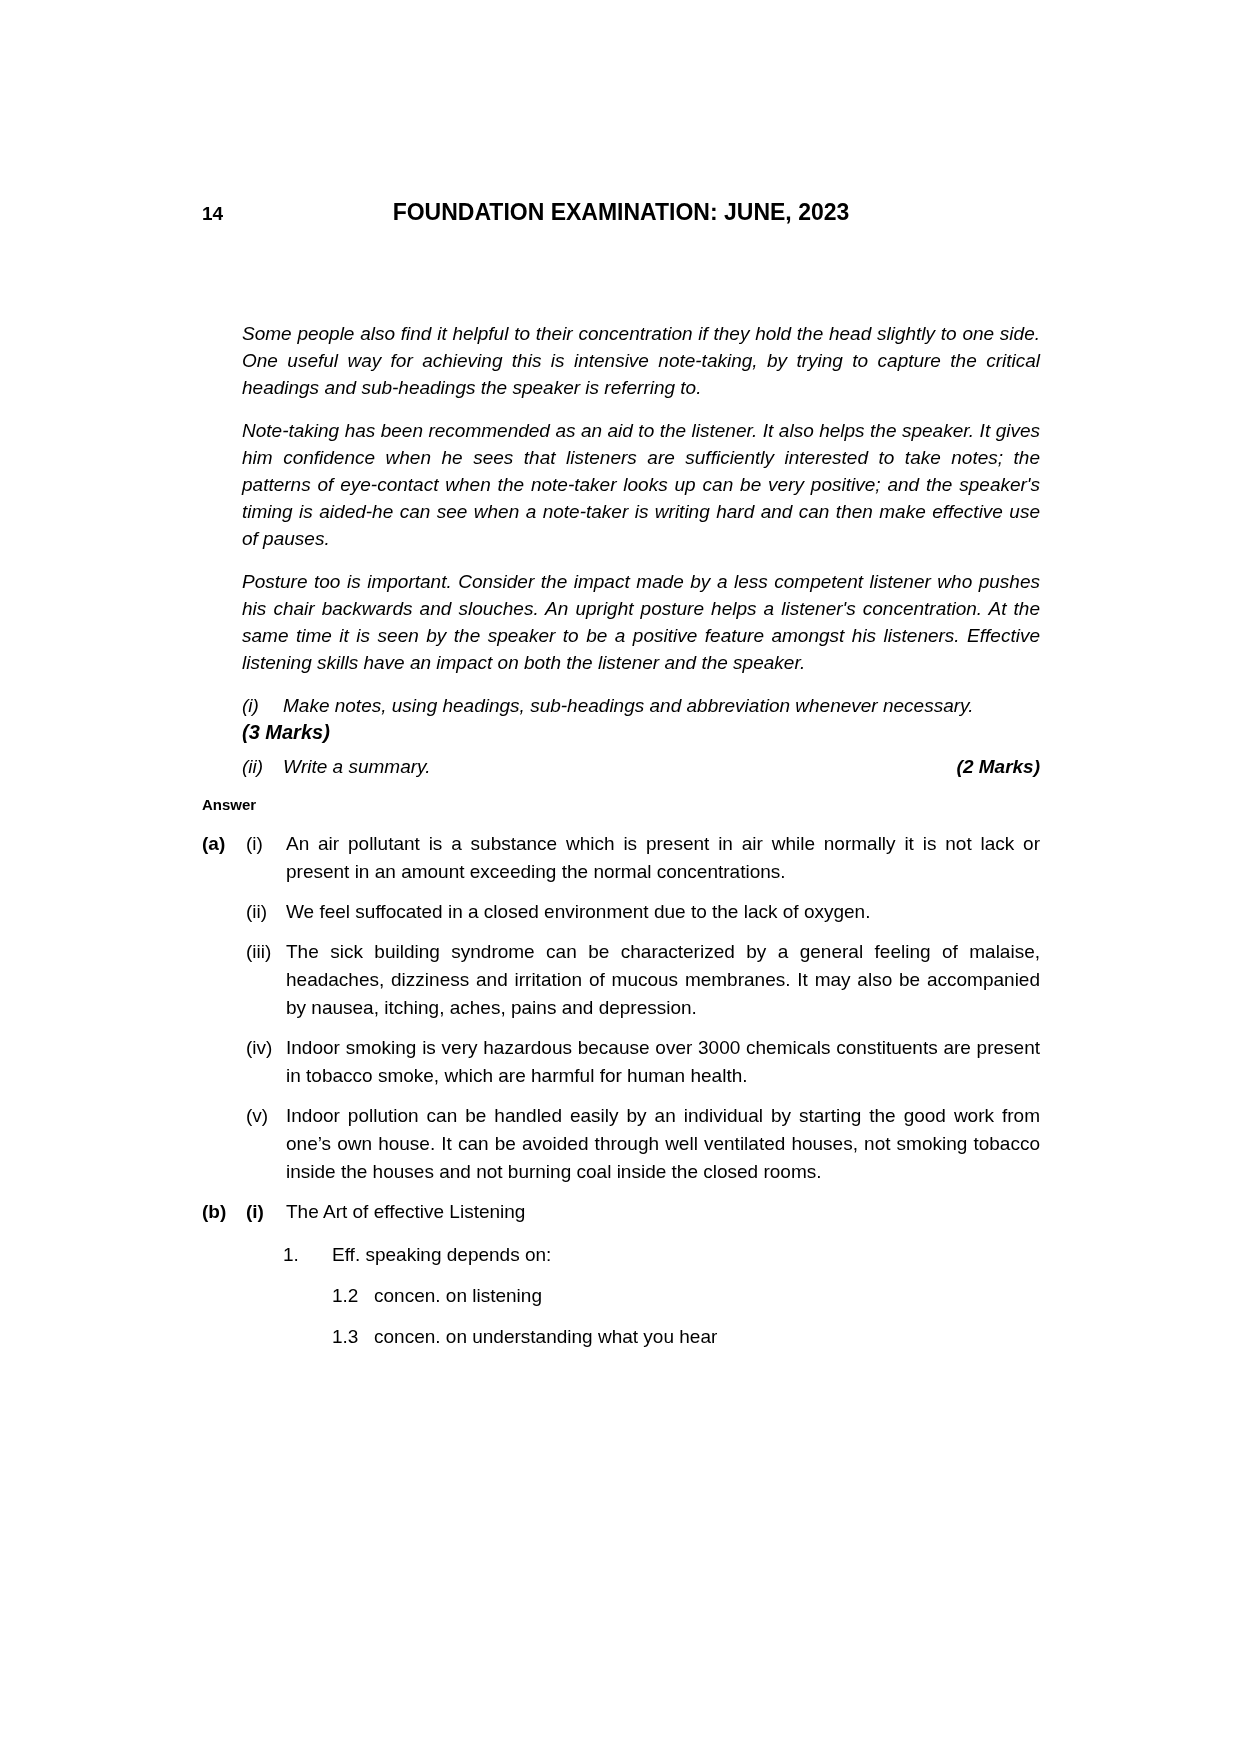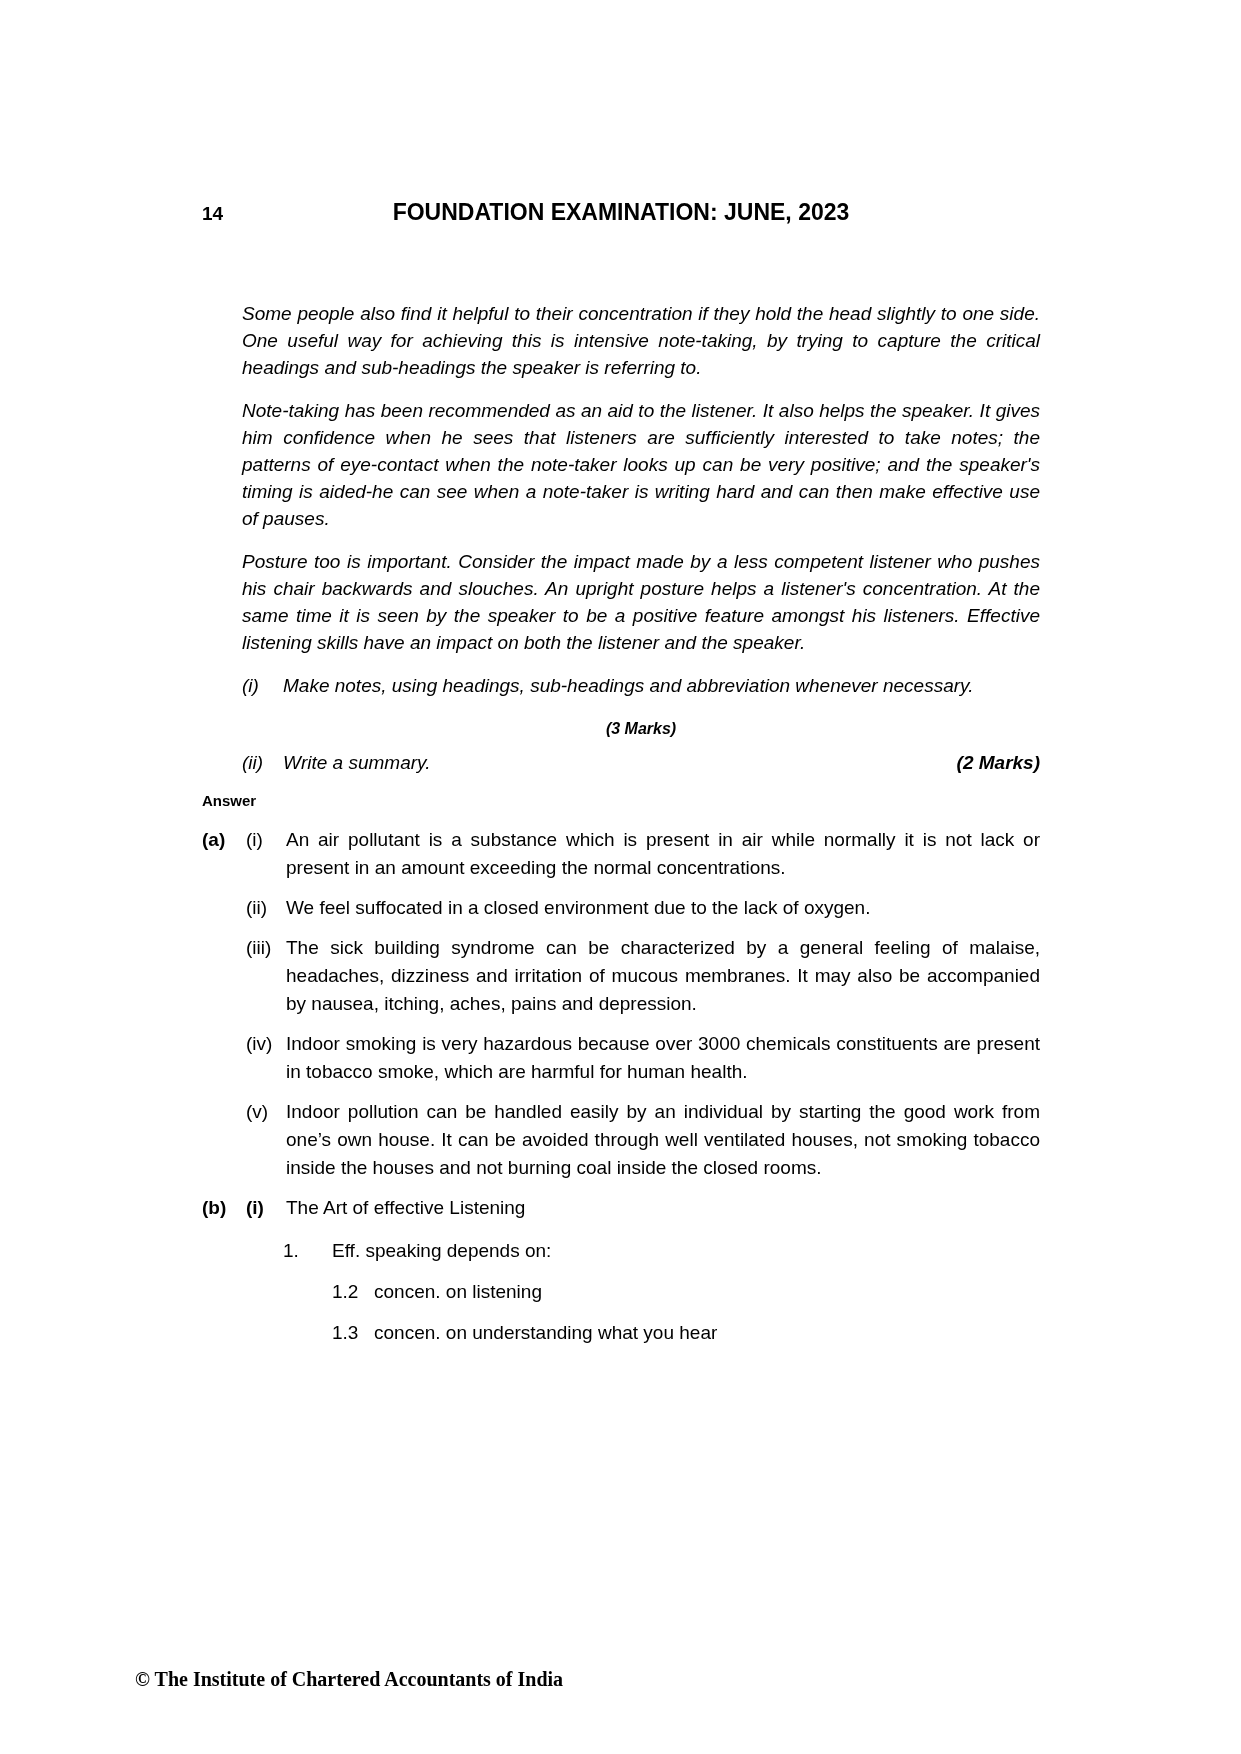--- a/index.html
+++ b/index.html
@@ -19,21 +19,21 @@
   .content {
     position: absolute;
     left: 202px;
     top: 199px;
     width: 838px;
   }
   
   .header-row {
     display: flex;
     align-items: baseline;
-    margin-bottom: 74px;
+    margin-bottom: 94px;
   }
   .page-number {
     font-weight: bold;
     font-size: 19px;
     width: 40px;
     flex: 0 0 auto;
   }
   .header-title {
     flex: 1 1 auto;
     text-align: center;
@@ -62,24 +62,23 @@
     flex: 0 0 41px;
   }
   .q-item .q-text {
     flex: 1 1 auto;
   }
   .marks {
     font-weight: bold;
     white-space: nowrap;
   }
   .marks-line {
-    text-align: center;
-    font-size: 16px;
-    line-height: 27px;
-    margin-top: 16px;
+    text-align: left;
+    font-size: 20px;
+    line-height: 27px;
   }
   .q-item.with-marks {
     margin-top: 7px;
   }
   
   .answer-heading {
     font-weight: bold;
     font-size: 15px;
     line-height: 27px;
     margin-top: 11px;
@@ -214,14 +213,13 @@
       <span>concen. on listening</span>
     </div>
 
     <div class="sub2-row">
       <span>1.3</span>
       <span>concen. on understanding what you hear</span>
     </div>
 
   </div>
 
-  <div class="footer">© The Institute of Chartered Accountants of India</div>
 </div>
 
 </body></html>

